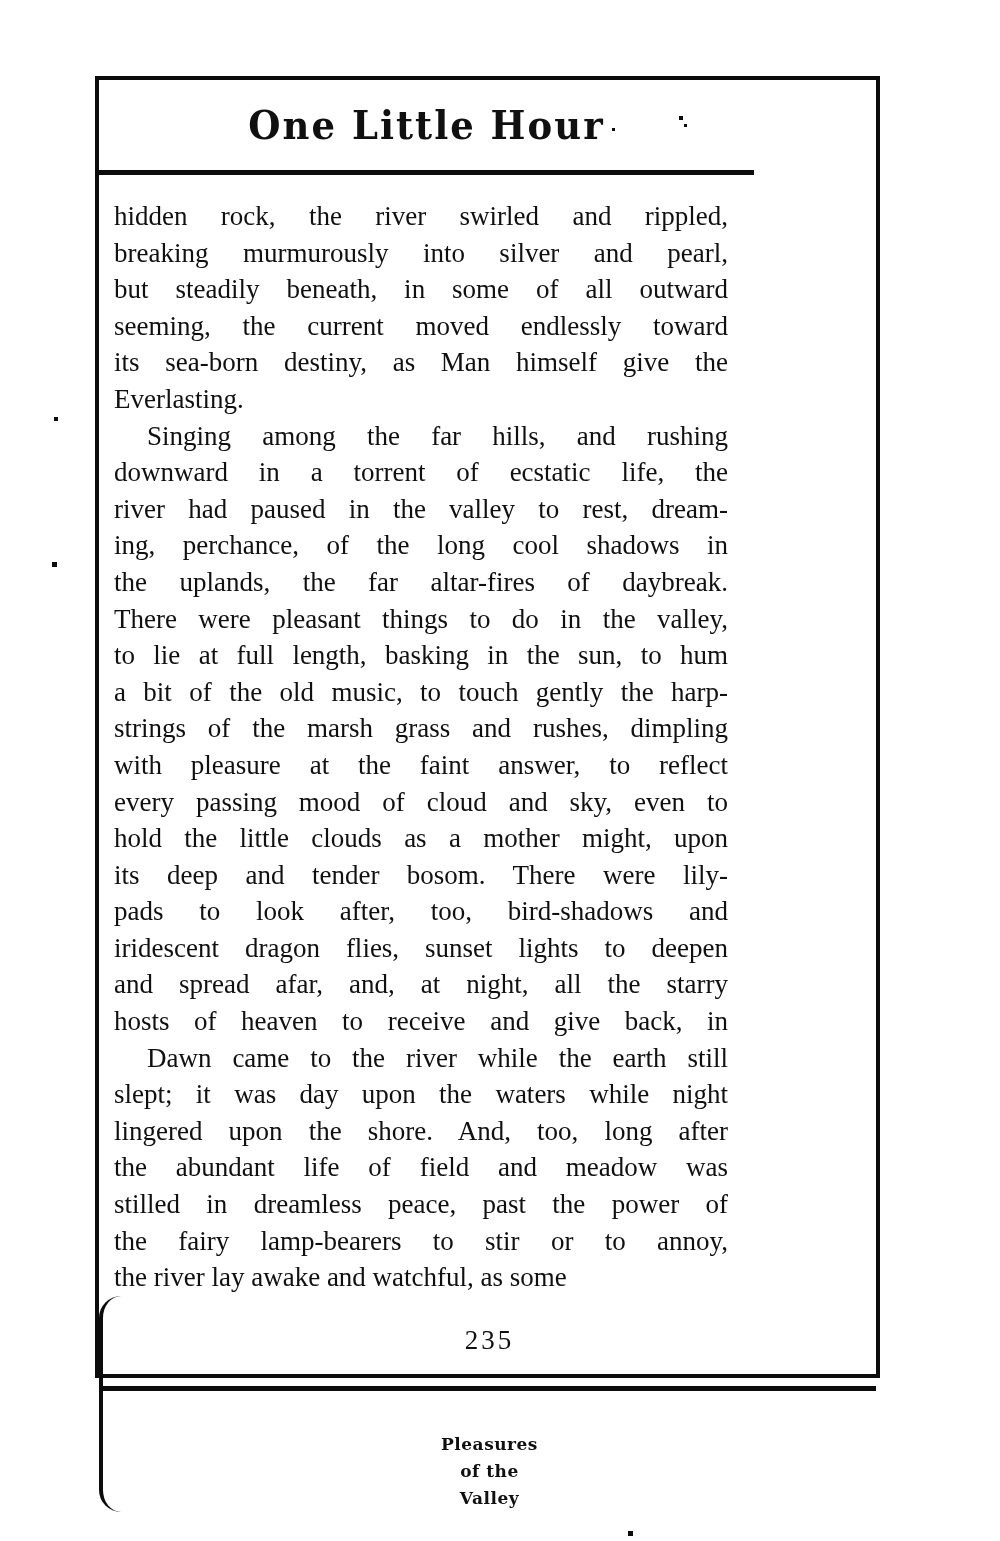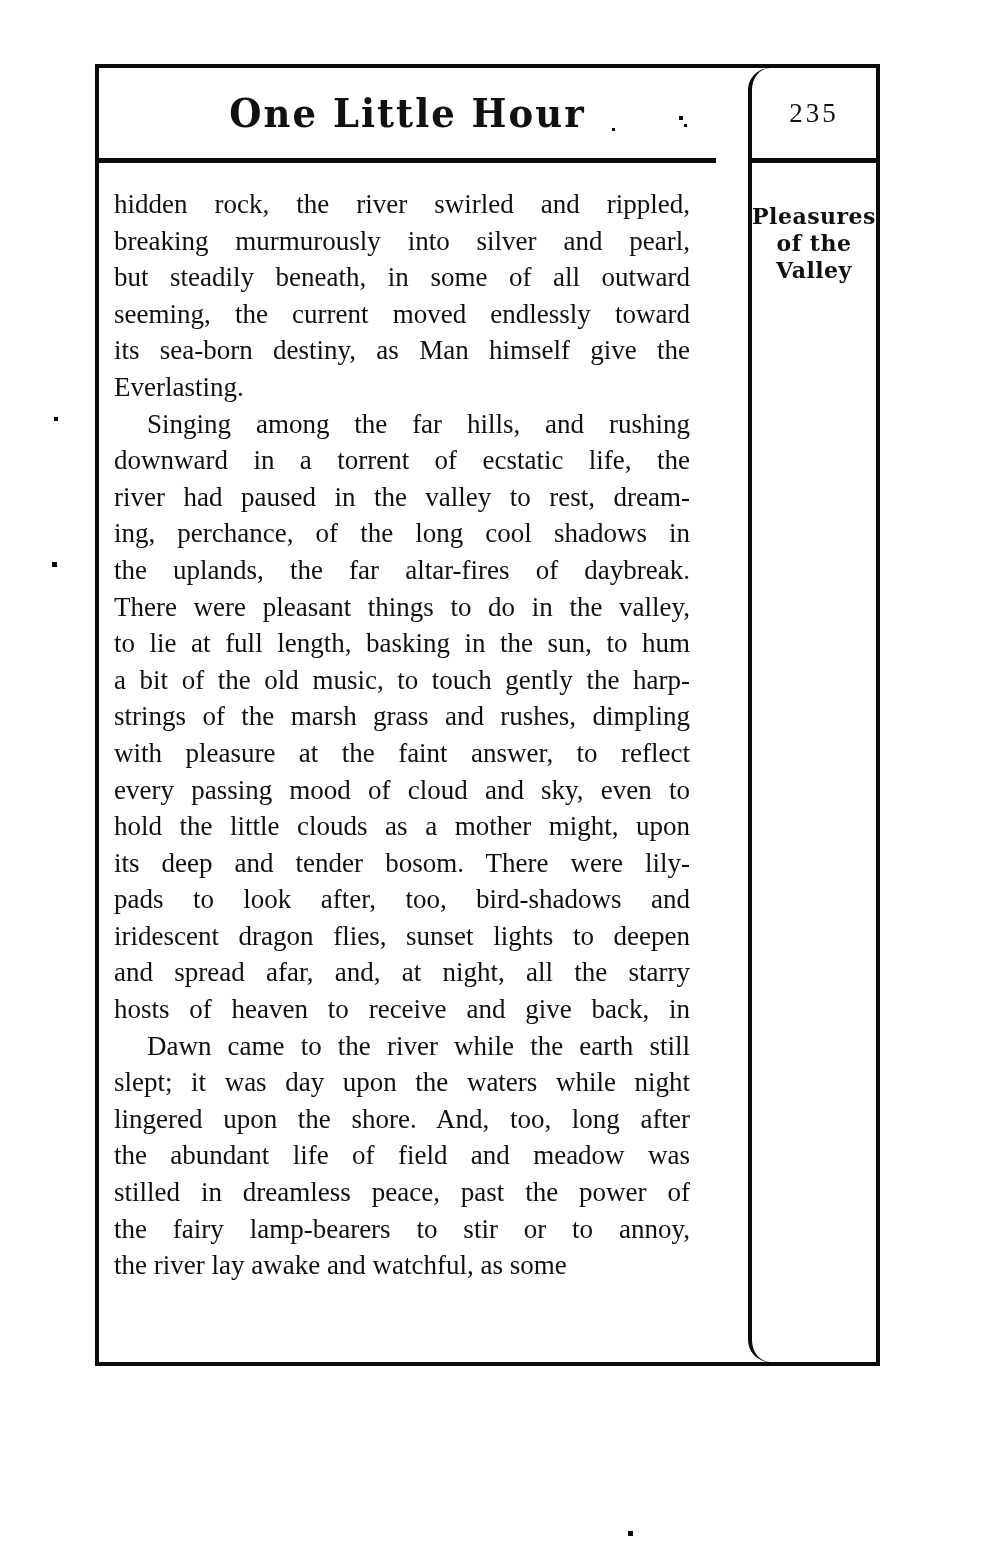--- a/index.html
+++ b/index.html
@@ -6,28 +6,27 @@
   .canvas{
     position:relative;
     width:1000px;height:1541px;
     background:#ffffff;
     overflow:hidden;
     font-family:"Liberation Serif", serif;
     color:#101010;
   }
   .page-box{
     position:absolute;
-    left:95px;top:64px;
+    left:95px;top:76px;
     width:785px;height:1302px;
     box-sizing:border-box;
     border:4px solid #0c0c0c;
     display:flex;
-    flex-direction:row;
+    flex-direction:column;
     background:#ffffff;
-    gap:32px;
   }
   .main-col{
     width:655px;
     box-sizing:border-box;
     display:flex;flex-direction:column;
   }
   .side-col{
     flex:1;
     box-sizing:border-box;
     border-left:4px solid #0c0c0c;
@@ -68,21 +67,21 @@
     text-align-last:left;
   }
   .bline.indent{
     text-indent:33px;
   }
   .margin-note{
     margin-top:40px;
     text-align:center;
     font-family:"DejaVu Serif", serif;
     font-weight:bold;
-    font-size:22px;
+    font-size:17px;
     line-height:27px;
     letter-spacing:0.5px;
   }
   .speck{
     position:absolute;
     background:#0c0c0c;
   }
 </style>
 </head>
 <body>

